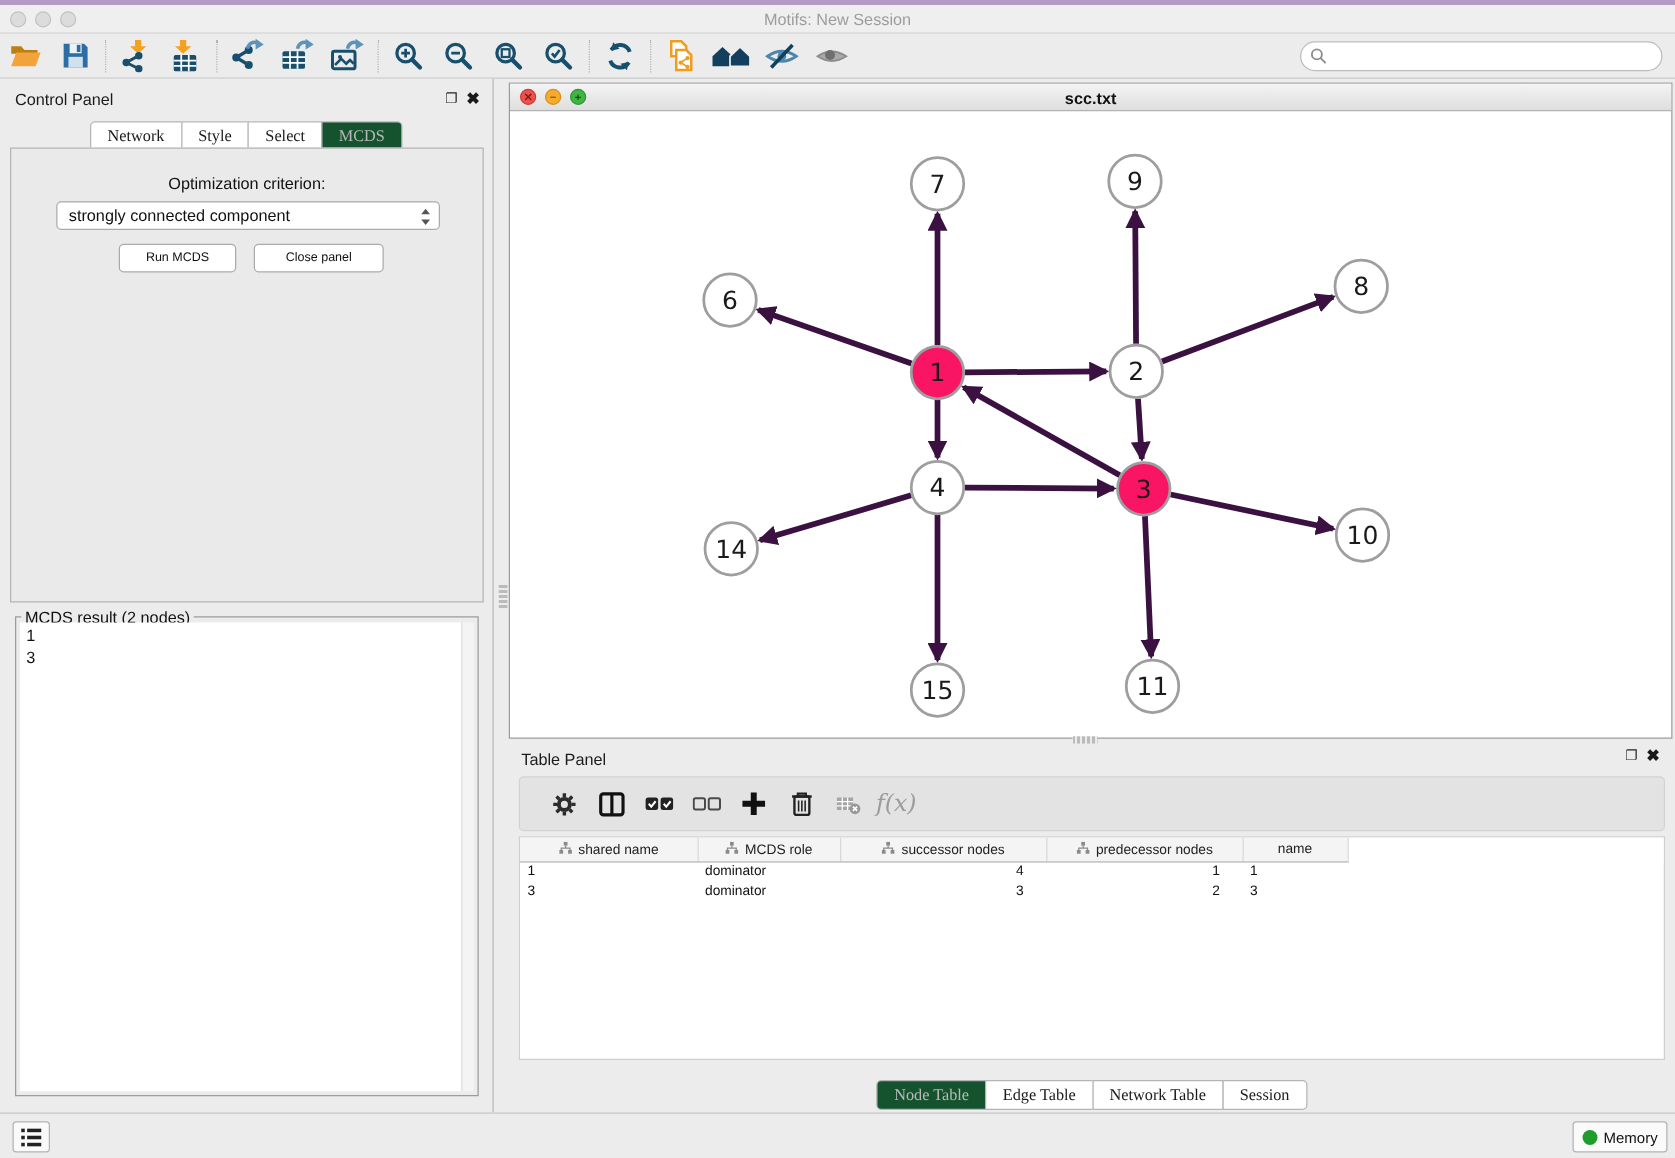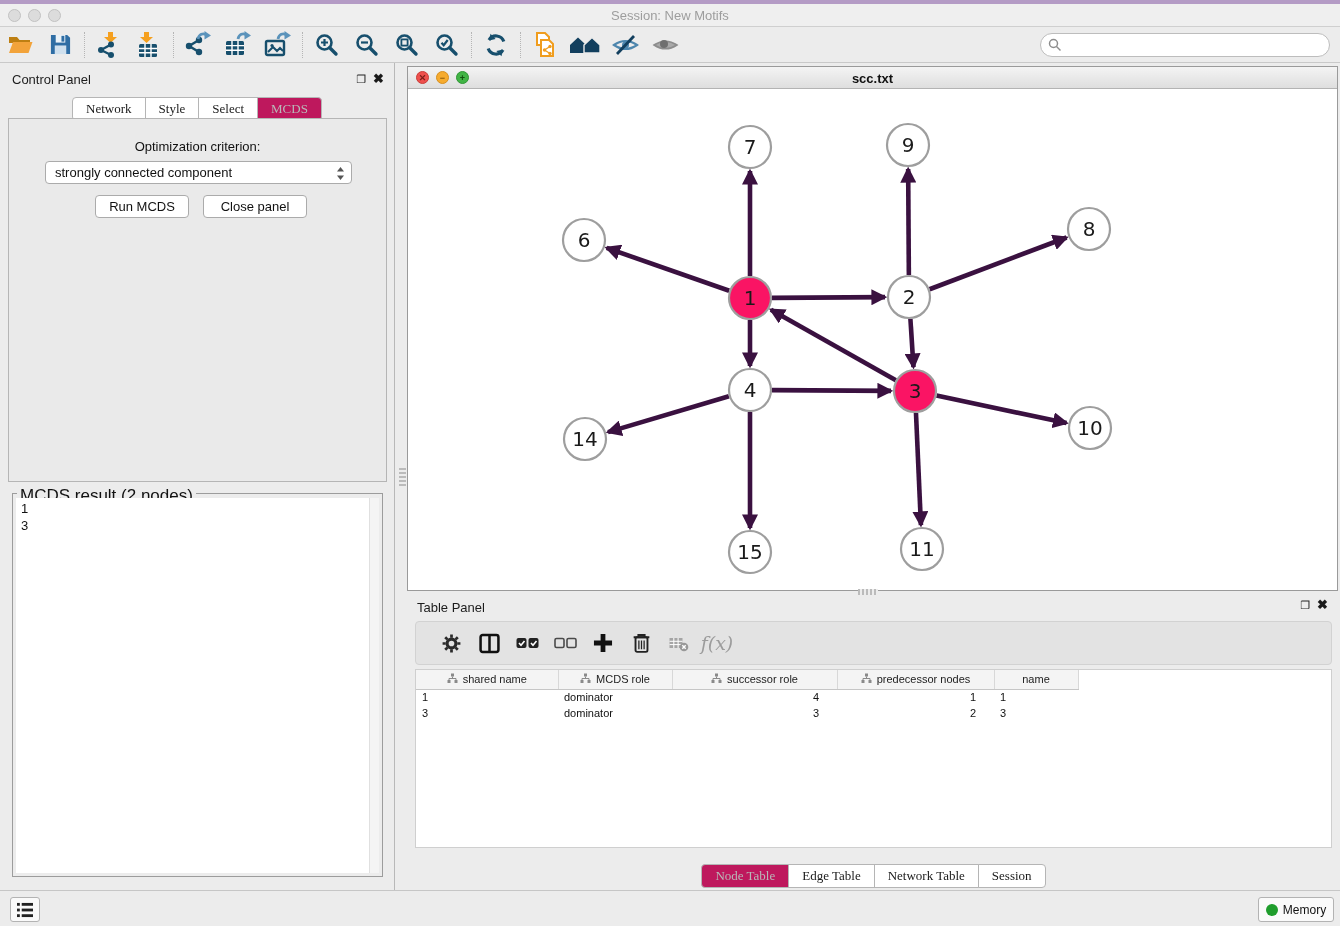--- a/index.html
+++ b/index.html
@@ -33,38 +33,38 @@
   .float-icon { position:absolute; top:4px; font-size:11px; color:#222; line-height:12px; }
   .close-icon { position:absolute; top:3px; font-size:13px; font-weight:bold; color:#1a1a1a; line-height:13px; }
   #cp-float { right:28px; } #cp-close { right:10px; }
 
   .seg-row { display:flex; justify-content:center; }
   #cp-tabs { position:absolute; left:0; top:34px; width:100%; }
   .seg-tab { background:#fff; border:1px solid #b5b5b5; font-size:13px; color:#1a1a1a;
     padding:3px 13px; margin-left:-1px; cursor:default; white-space:nowrap;font-family:Liberation Serif, serif; }
   .seg-tab:first-child { border-radius:4px 0 0 4px; margin-left:0; }
   .seg-tab:last-child { border-radius:0 4px 4px 0; }
-  .seg-tab.active { background:#be185d; color:#b9b9b9; }
+  .seg-tab.active { background:#14532d; color:#b9b9b9; }
 
   #cp-body { position:absolute; left:8px; top:55px; width:379px; height:364px;
     background:#eaeaea; border:1px solid #b5b5b5; }
   #opt-label { position:absolute; left:0; top:20px; width:100%; text-align:center; font-size:13px; color:#111; }
   #criterion-select { position:absolute; left:36px; top:42px; width:307px; height:23px; background:#fff;
     border:1px solid #ababab; border-radius:4px; font-size:13px; display:flex; align-items:center;
     padding-left:9px; color:#111; }
   #criterion-select .chev { position:absolute; right:6px; top:4px; }
   .cp-btn { position:absolute; top:76px; height:23px; background:#fff; border:1px solid #ababab;
-    border-radius:4px; font-size:13px; color:#111; text-align:center; line-height:21px; cursor:default; }
+    border-radius:4px; font-size:10px; color:#111; text-align:center; line-height:21px; cursor:default; }
   #run-btn { left:86px; width:94px; }
   #closepanel-btn { left:194px; width:104px; }
 
   #mcds-fieldset { position:absolute; left:12px; top:430px; width:371px; height:384px;
     border:1px solid #9c9c9c; }
   #mcds-legend { position:absolute; left:4px; top:-8px; background:#ececec; padding:0 3px;
-    font-size:17px; color:#111; }
+    font-size:13px; color:#111; }
   #mcds-text { position:absolute; left:3px; top:4px; right:13px; bottom:3px; background:#fff;
     font-size:13px; line-height:17px; padding:2px 5px; white-space:pre; color:#111; overflow:hidden; }
   #mcds-scroll { position:absolute; right:3px; top:4px; width:10px; bottom:3px; background:#f4f4f4;
     border-left:1px solid #e0e0e0; }
 
   
   #net-window { position:absolute; left:407px; top:66px; width:931px; height:525px;
     background:#fff; border:1px solid #9a9a9a; }
   #net-titlebar { position:absolute; left:0; top:0; width:100%; height:22px;
     background:linear-gradient(#f4f4f4,#dedede); border-bottom:1px solid #b3b3b3; }
@@ -109,21 +109,21 @@
   #memory-dot { width:12px; height:12px; border-radius:50%; background:#1f9d2c; }
 </style>
 </head>
 <body>
 
 <div id="titlebar">
   <div class="accent"></div>
   <span class="tl-dot" style="left:8px"></span>
   <span class="tl-dot" style="left:28px"></span>
   <span class="tl-dot" style="left:48px"></span>
-  <div id="win-title">Session: New Motifs</div>
+  <div id="win-title">Motifs: New Session</div>
 </div>
 
 <div id="toolbar">
   <div class="tbtn">
     <svg width="26" height="24" viewBox="0 0 26 24">
       <path d="M2 4 h8 l2.5 3 H23 v3 H2z" fill="#bd7f12"></path>
       <path d="M2 20 L6 9 H25.5 L21.5 20 Z" fill="#f2a33a"></path>
     </svg>
   </div>
   <div class="tbtn">
@@ -452,21 +452,21 @@
                 </g>
                 <path d="M5.5 3.5 V5.5 M2 7 V5.5 H9 V7" fill="none" stroke="#8a8a8a" stroke-width="1"></path>
               </svg><span>MCDS role</span></th>
             <th><svg width="11" height="11" viewBox="0 0 11 11">
                 <g fill="#8a8a8a">
                   <rect x="4" y="0.5" width="3" height="3"></rect>
                   <rect x="0.5" y="7" width="3" height="3"></rect>
                   <rect x="7.5" y="7" width="3" height="3"></rect>
                 </g>
                 <path d="M5.5 3.5 V5.5 M2 7 V5.5 H9 V7" fill="none" stroke="#8a8a8a" stroke-width="1"></path>
-              </svg><span>successor role</span></th>
+              </svg><span>successor nodes</span></th>
             <th><svg width="11" height="11" viewBox="0 0 11 11">
                 <g fill="#8a8a8a">
                   <rect x="4" y="0.5" width="3" height="3"></rect>
                   <rect x="0.5" y="7" width="3" height="3"></rect>
                   <rect x="7.5" y="7" width="3" height="3"></rect>
                 </g>
                 <path d="M5.5 3.5 V5.5 M2 7 V5.5 H9 V7" fill="none" stroke="#8a8a8a" stroke-width="1"></path>
               </svg><span>predecessor nodes</span></th>
             <th><span>name</span></th>
             <th class="filler"></th>

